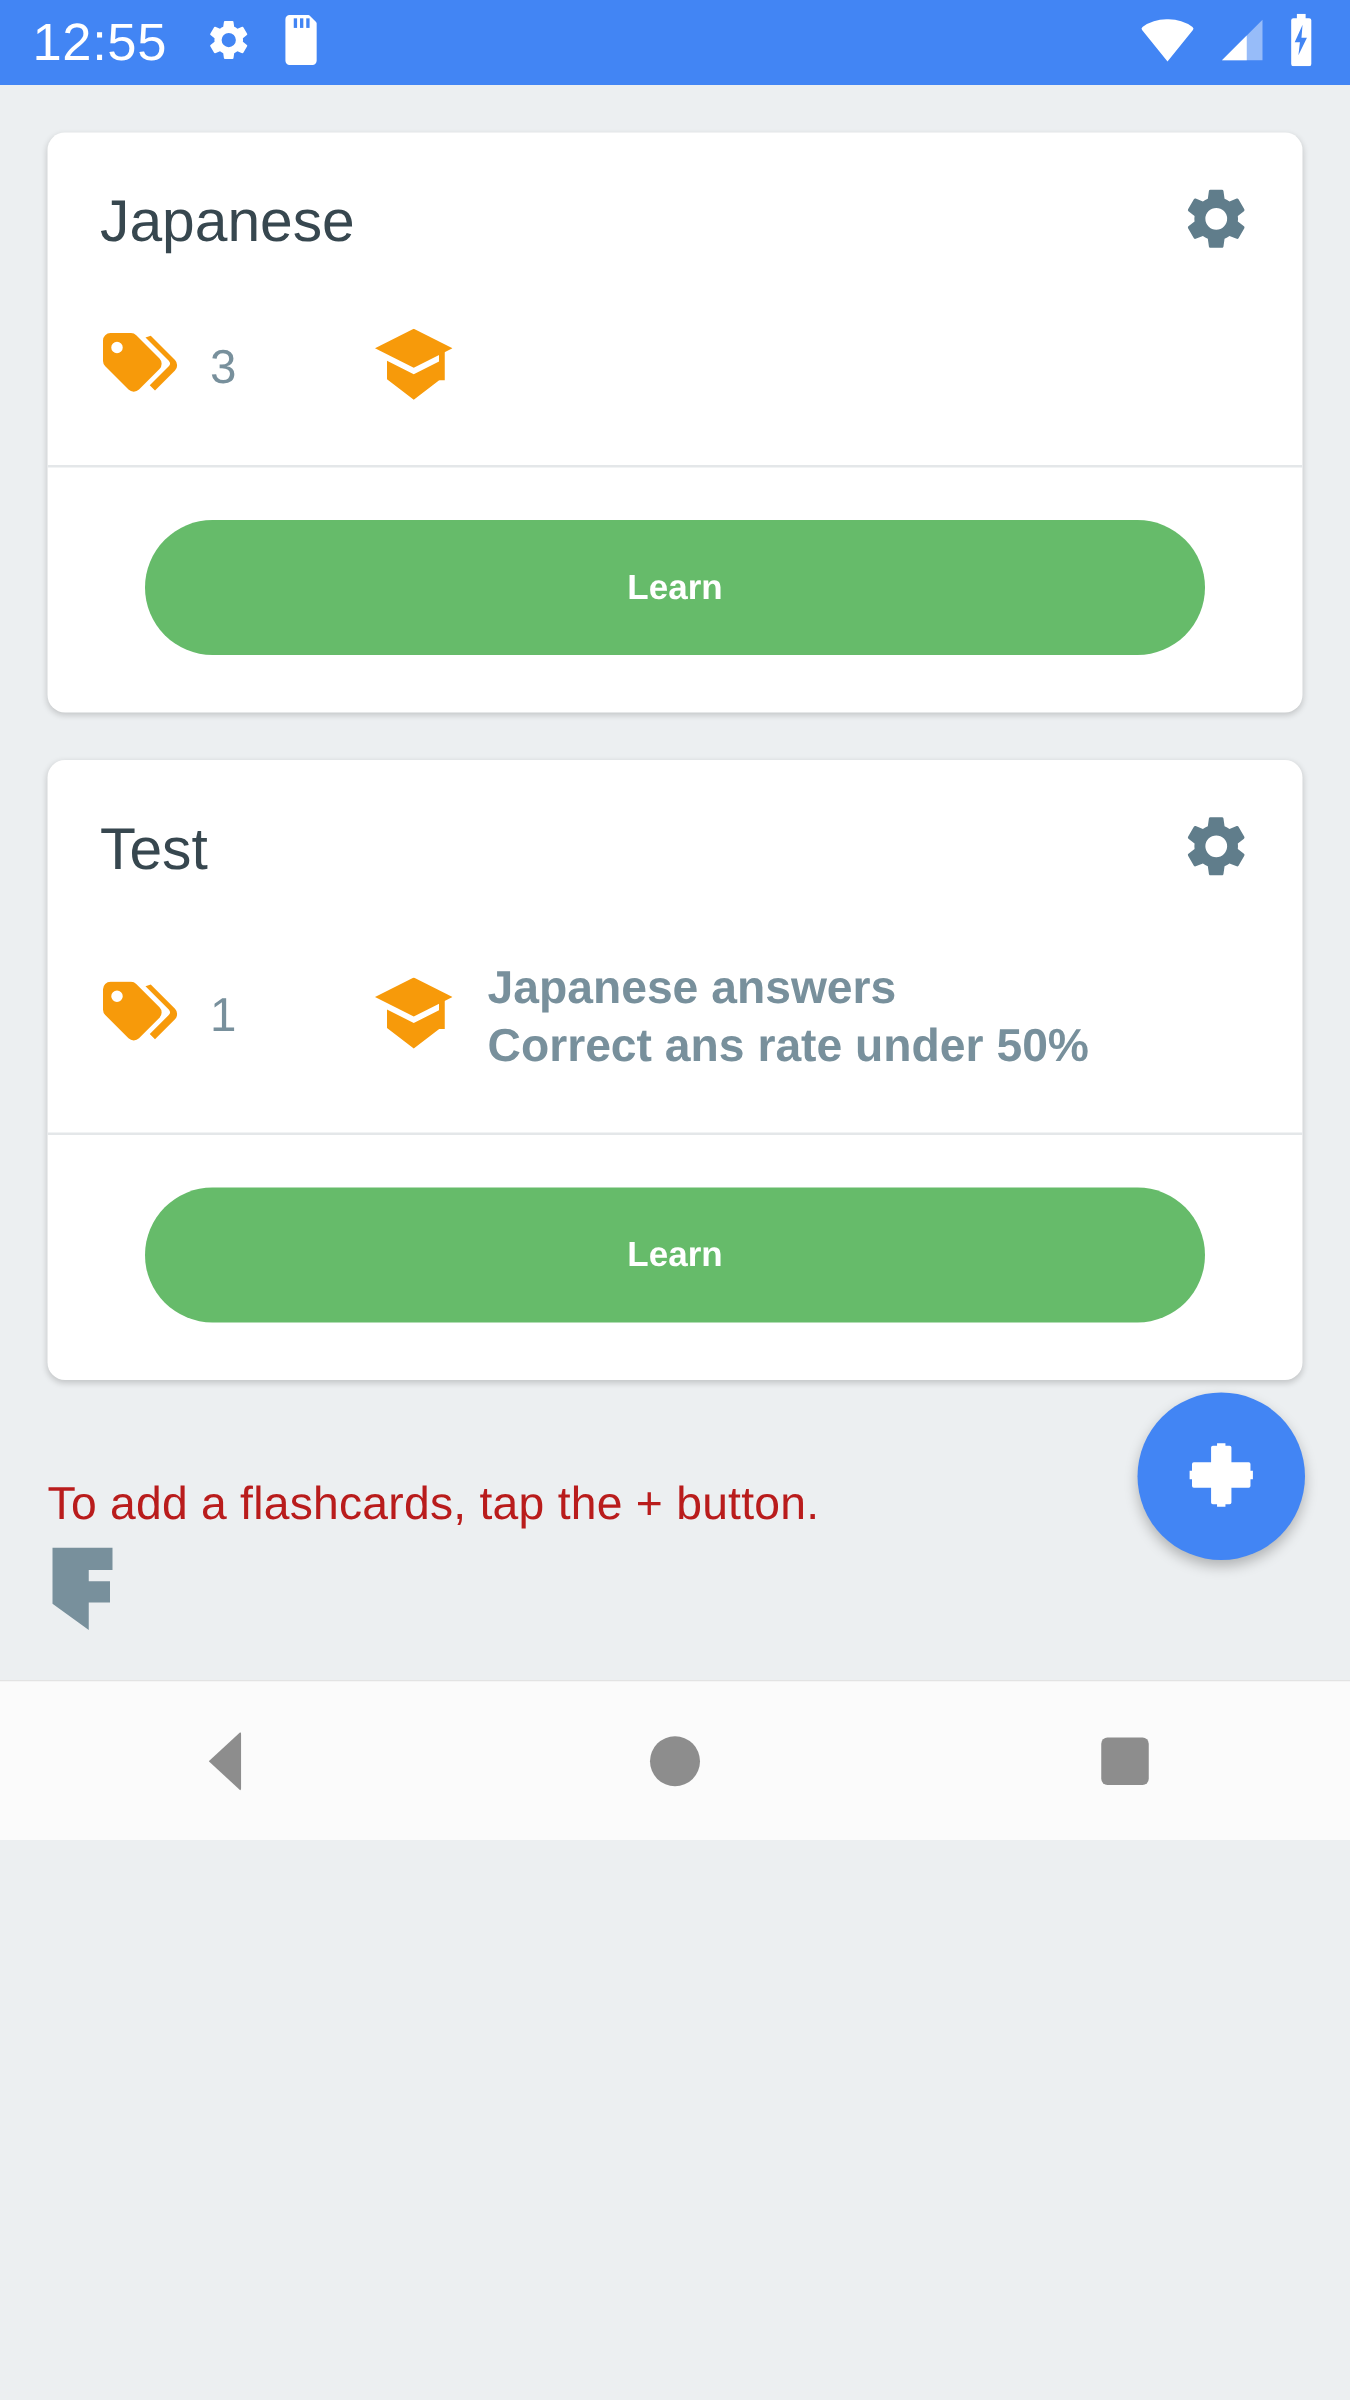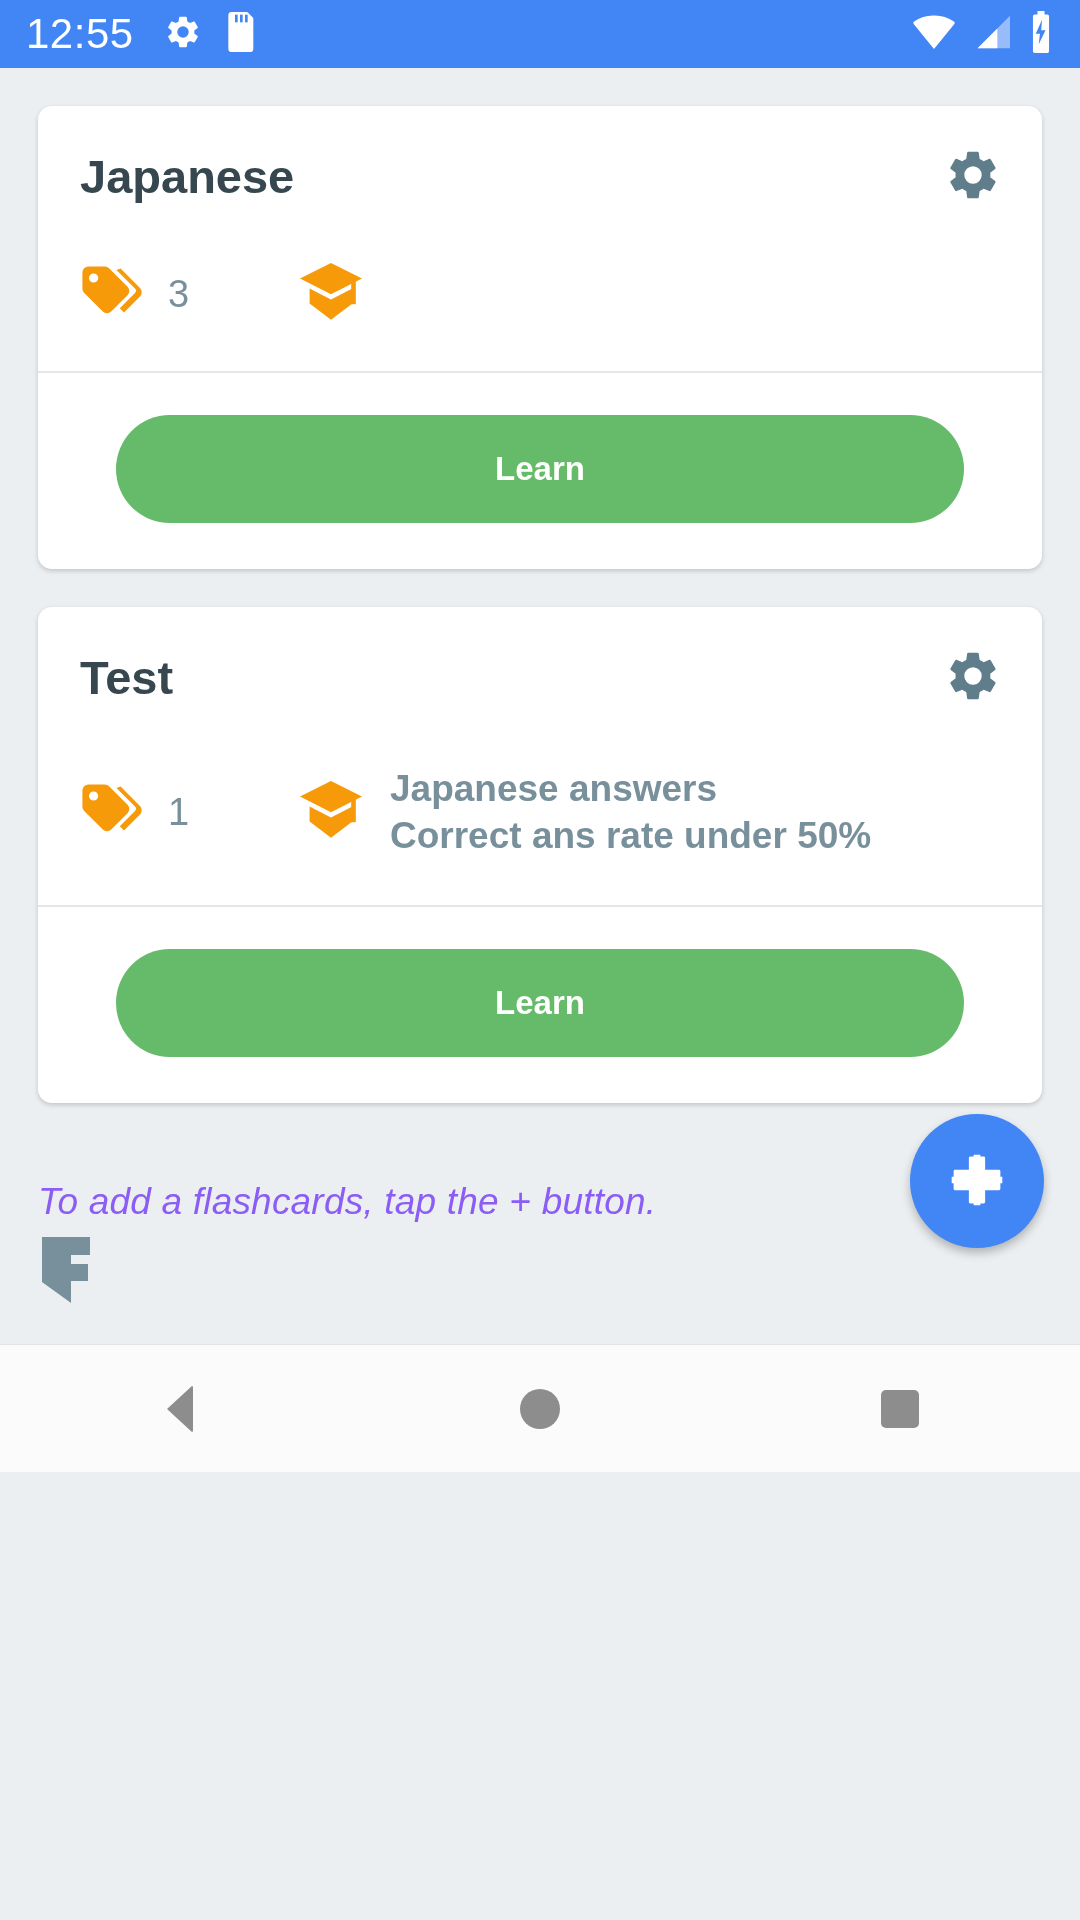--- a/index.html
+++ b/index.html
@@ -96,21 +96,21 @@
     box-shadow: 0 2px 5px rgba(0,0,0,0.18);
     margin-top: 38px;
     overflow: hidden;
   }
   .card-top {
     padding: 46px 42px 0 42px;
     position: relative;
   }
   .card-title {
     font-size: 47px;
-    font-weight: bold;
+    font-weight: normal;
     color: #37474f;
     line-height: 1.05;
   }
   .card-gear {
     position: absolute;
     top: 40px;
     right: 40px;
     cursor: pointer;
   }
   .card-meta {
@@ -148,31 +148,30 @@
   .card-action { padding: 42px 78px 46px 78px; }
   .learn-btn {
     display: block;
     width: 100%;
     height: 108px;
     border: none;
     border-radius: 54px;
     background: #66bb6a;
     color: #ffffff;
     font-family: "Liberation Sans", sans-serif;
-    font-size: 33px;
+    font-size: 28px;
     font-weight: bold;
     cursor: pointer;
   }
 
   .hint {
     margin-top: 78px;
-    color: #8b5cf6;
+    color: #b91c1c;
     font-size: 37px;
     letter-spacing: 0.2px;
-    font-style: italic;
   }
   .watermark { margin-top: 14px; }
 
   .fab {
     position: absolute;
     right: 36px;
     bottom: 96px;
     width: 134px;
     height: 134px;
     border-radius: 50%;

